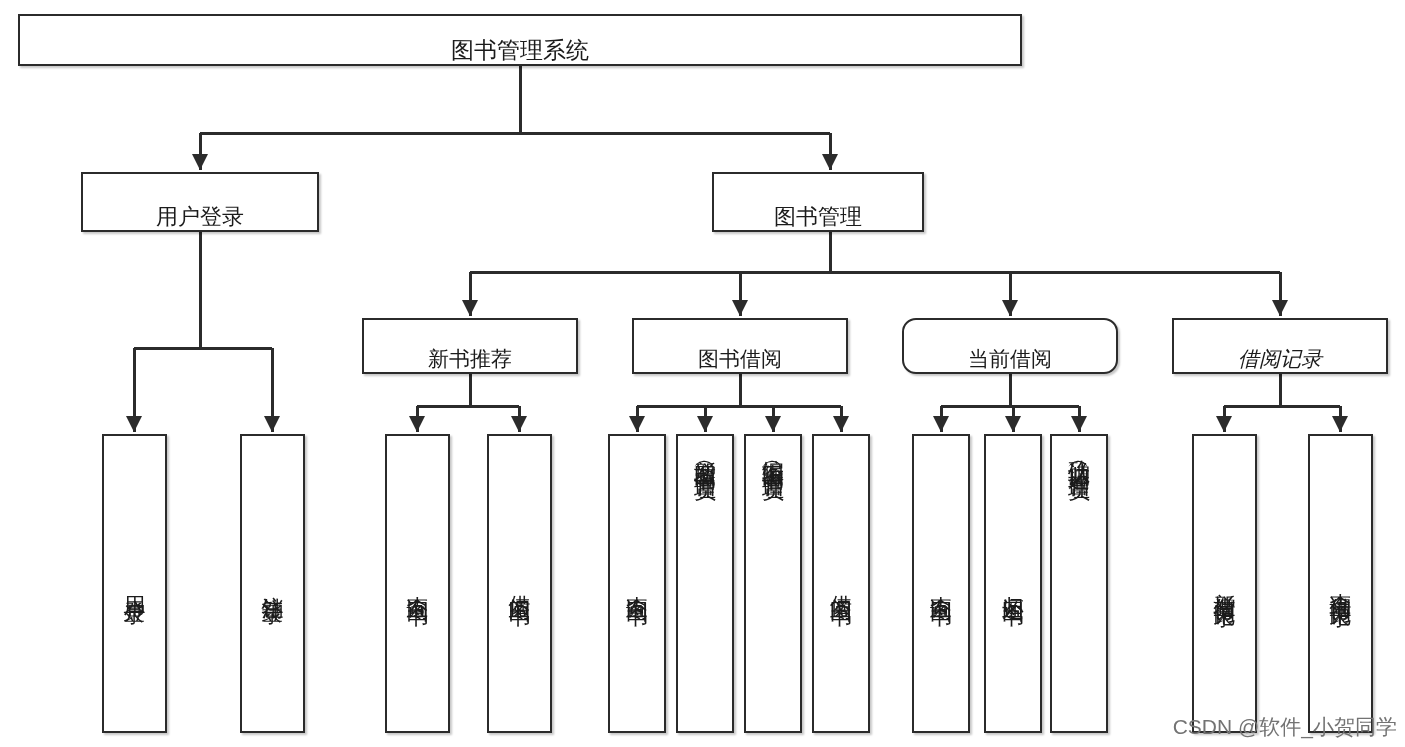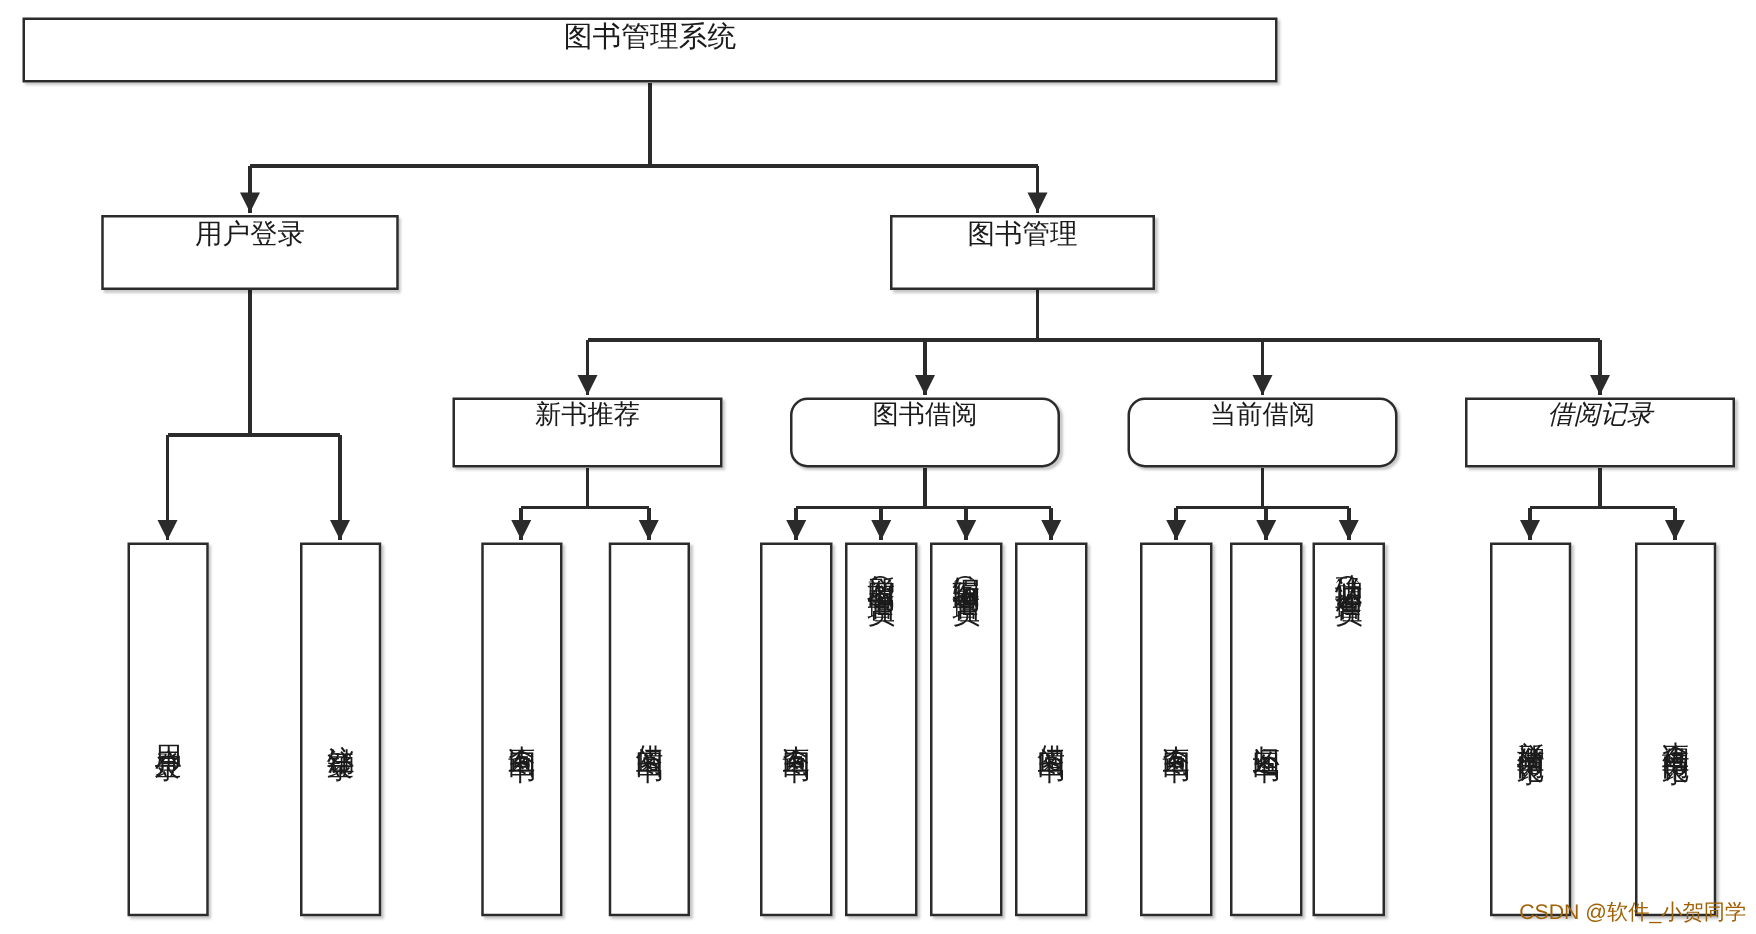--- a/index.html
+++ b/index.html
@@ -25,21 +25,21 @@
     height: 747px;
     pointer-events: none;
   }
   .node {
     position: absolute;
     box-sizing: border-box;
     background: #ffffff;
     border: 2px solid #2b2b2b;
     box-shadow: 2px 2px 2px rgba(0,0,0,0.22);
     display: flex;
-    align-items: flex-start;
+    align-items: flex-end;
     justify-content: center;
     z-index: 2;
   }
   .node .label {
     color: #1b1b1b;
     line-height: 1.18;
     text-align: center;
     white-space: nowrap;
   }
   .node.root .label { font-size: 23px; }
@@ -57,22 +57,22 @@
     line-height: 1;
   }
   .node.leaf.tall .label {
     align-self: flex-start;
     margin-top: 6px;
   }
   #watermark {
     position: absolute;
     right: 8px;
     bottom: 6px;
-    font-size: 17px;
-    color: #a16207;
+    font-size: 21px;
+    color: #737373;
     z-index: 5;
     white-space: nowrap;
   }
 </style>
 </head>
 <body>
 
 <div id="stage">
 
   <svg id="edges" viewBox="0 0 1405 747">
@@ -139,21 +139,21 @@
         <span class="label">用户登录</span>
       </div>
       <div class="node lvl1" style="left: 712px; top: 172px; width: 212px; height: 60px;">
         <span class="label">图书管理</span>
       </div>
     </div>
   <div id="lvl2-layer">
       <div class="node lvl2" style="left: 362px; top: 318px; width: 216px; height: 56px;">
         <span class="label">新书推荐</span>
       </div>
-      <div class="node lvl2" style="left: 632px; top: 318px; width: 216px; height: 56px; border-radius: 14px;">
+      <div class="node lvl2" style="left: 632px; top: 318px; width: 216px; height: 56px;">
         <span class="label">图书借阅</span>
       </div>
       <div class="node lvl2" style="left: 902px; top: 318px; width: 216px; height: 56px; border-radius: 14px;">
         <span class="label">当前借阅</span>
       </div>
       <div class="node lvl2" style="left: 1172px; top: 318px; width: 216px; height: 56px; font-style: italic;">
         <span class="label">借阅记录</span>
       </div>
     </div>
   <div id="leaf-layer">

